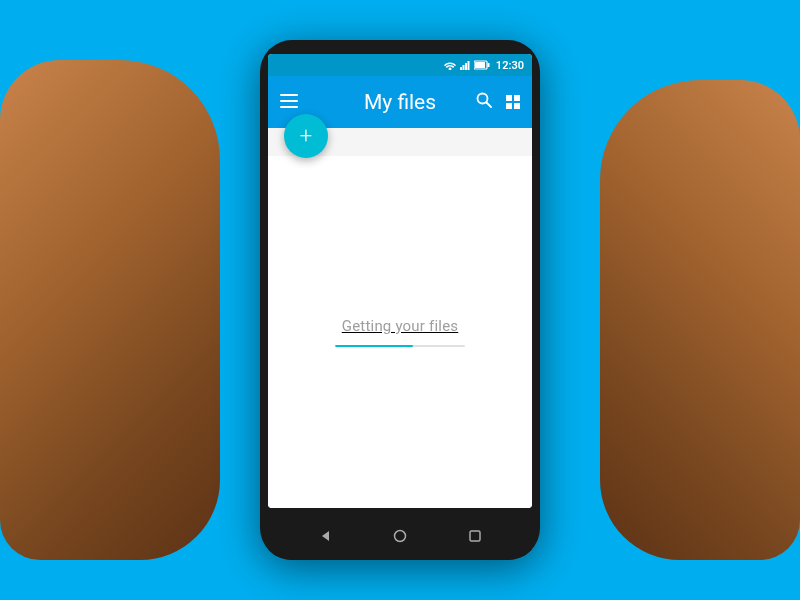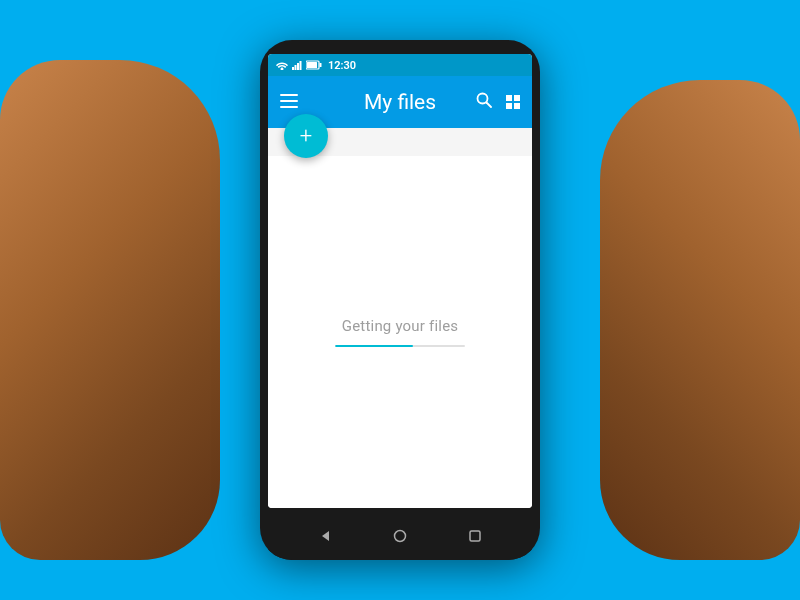--- a/index.html
+++ b/index.html
@@ -74,20 +74,21 @@
       display: flex;
       flex-direction: column;
     }
 
     
     .status-bar {
       background: #0097c8;
       height: 22px;
       display: flex;
       align-items: center;
+      justify-content: flex-end;
       padding: 0 8px;
       flex-shrink: 0;
     }
 
     .status-icons {
       display: flex;
       align-items: center;
       gap: 4px;
       color: white;
       font-size: 10px;
@@ -181,20 +182,21 @@
 
     
     .content-area {
       flex: 1;
       background: white;
       display: flex;
       flex-direction: column;
       align-items: center;
       justify-content: center;
       gap: 10px;
+      text-decoration: underline;
     }
 
     .loading-text {
       color: #9e9e9e;
       font-size: 15px;
       font-weight: 400;
       letter-spacing: 0.2px;
     }
 
     .progress-bar-container {

